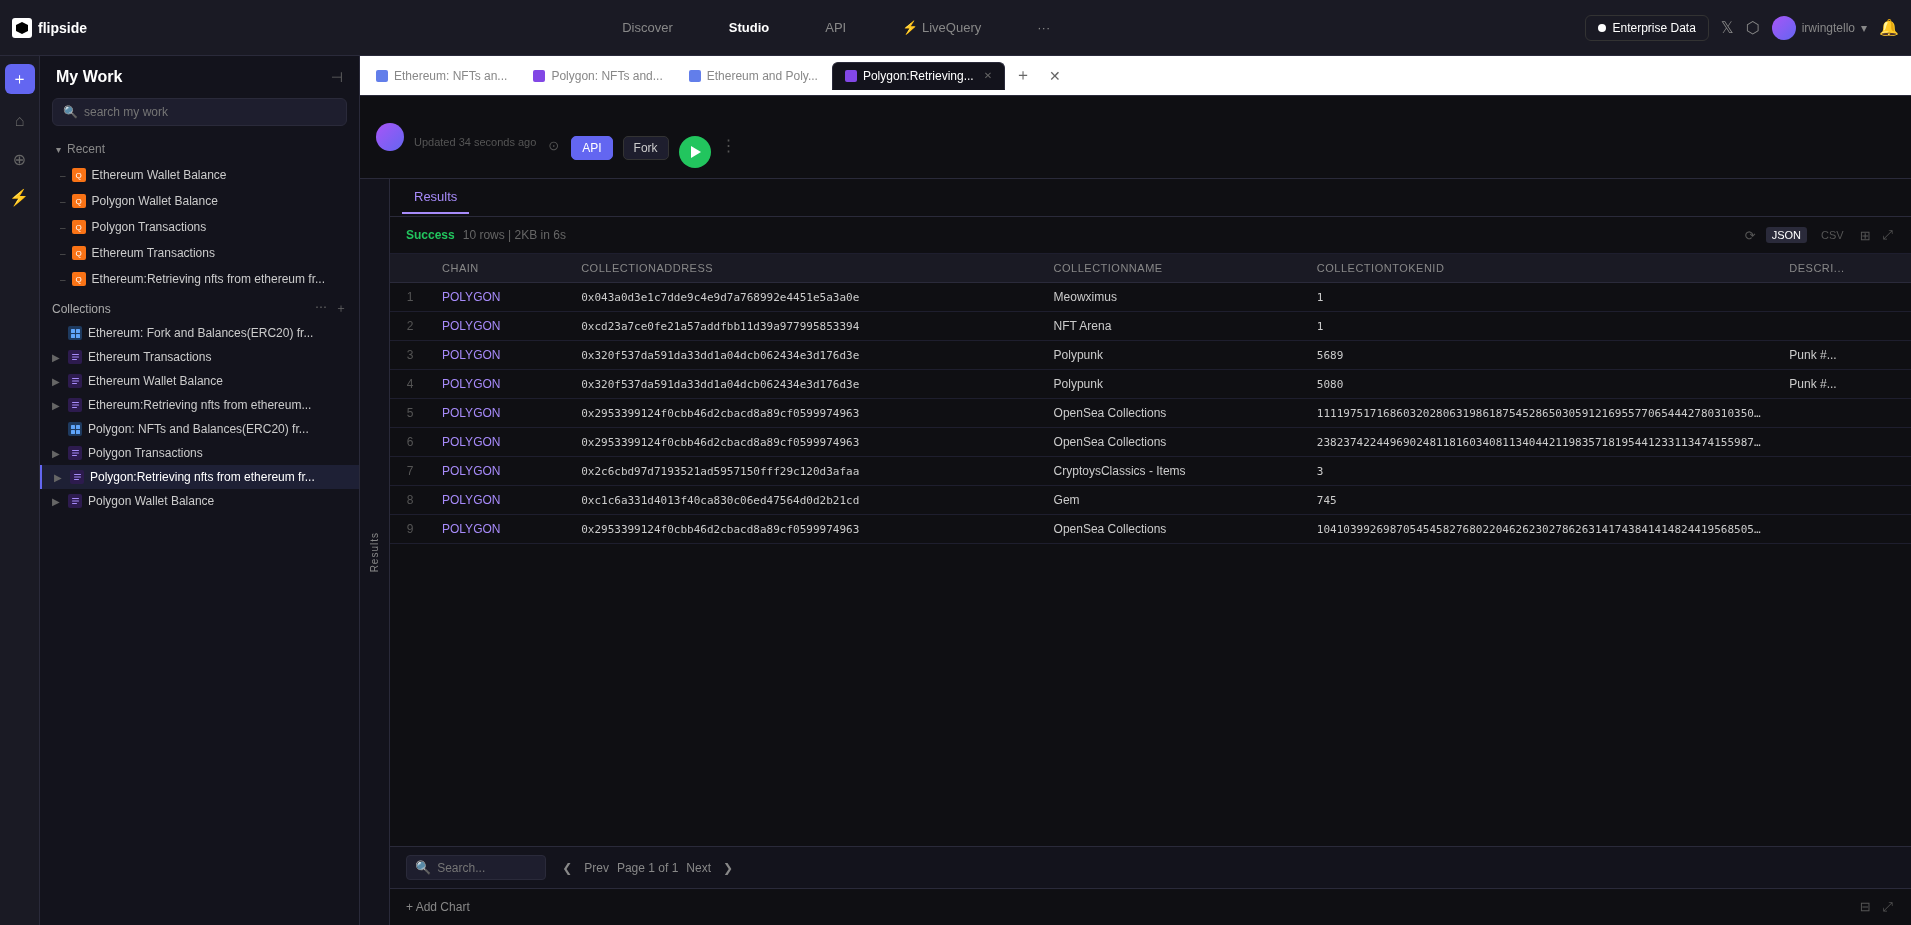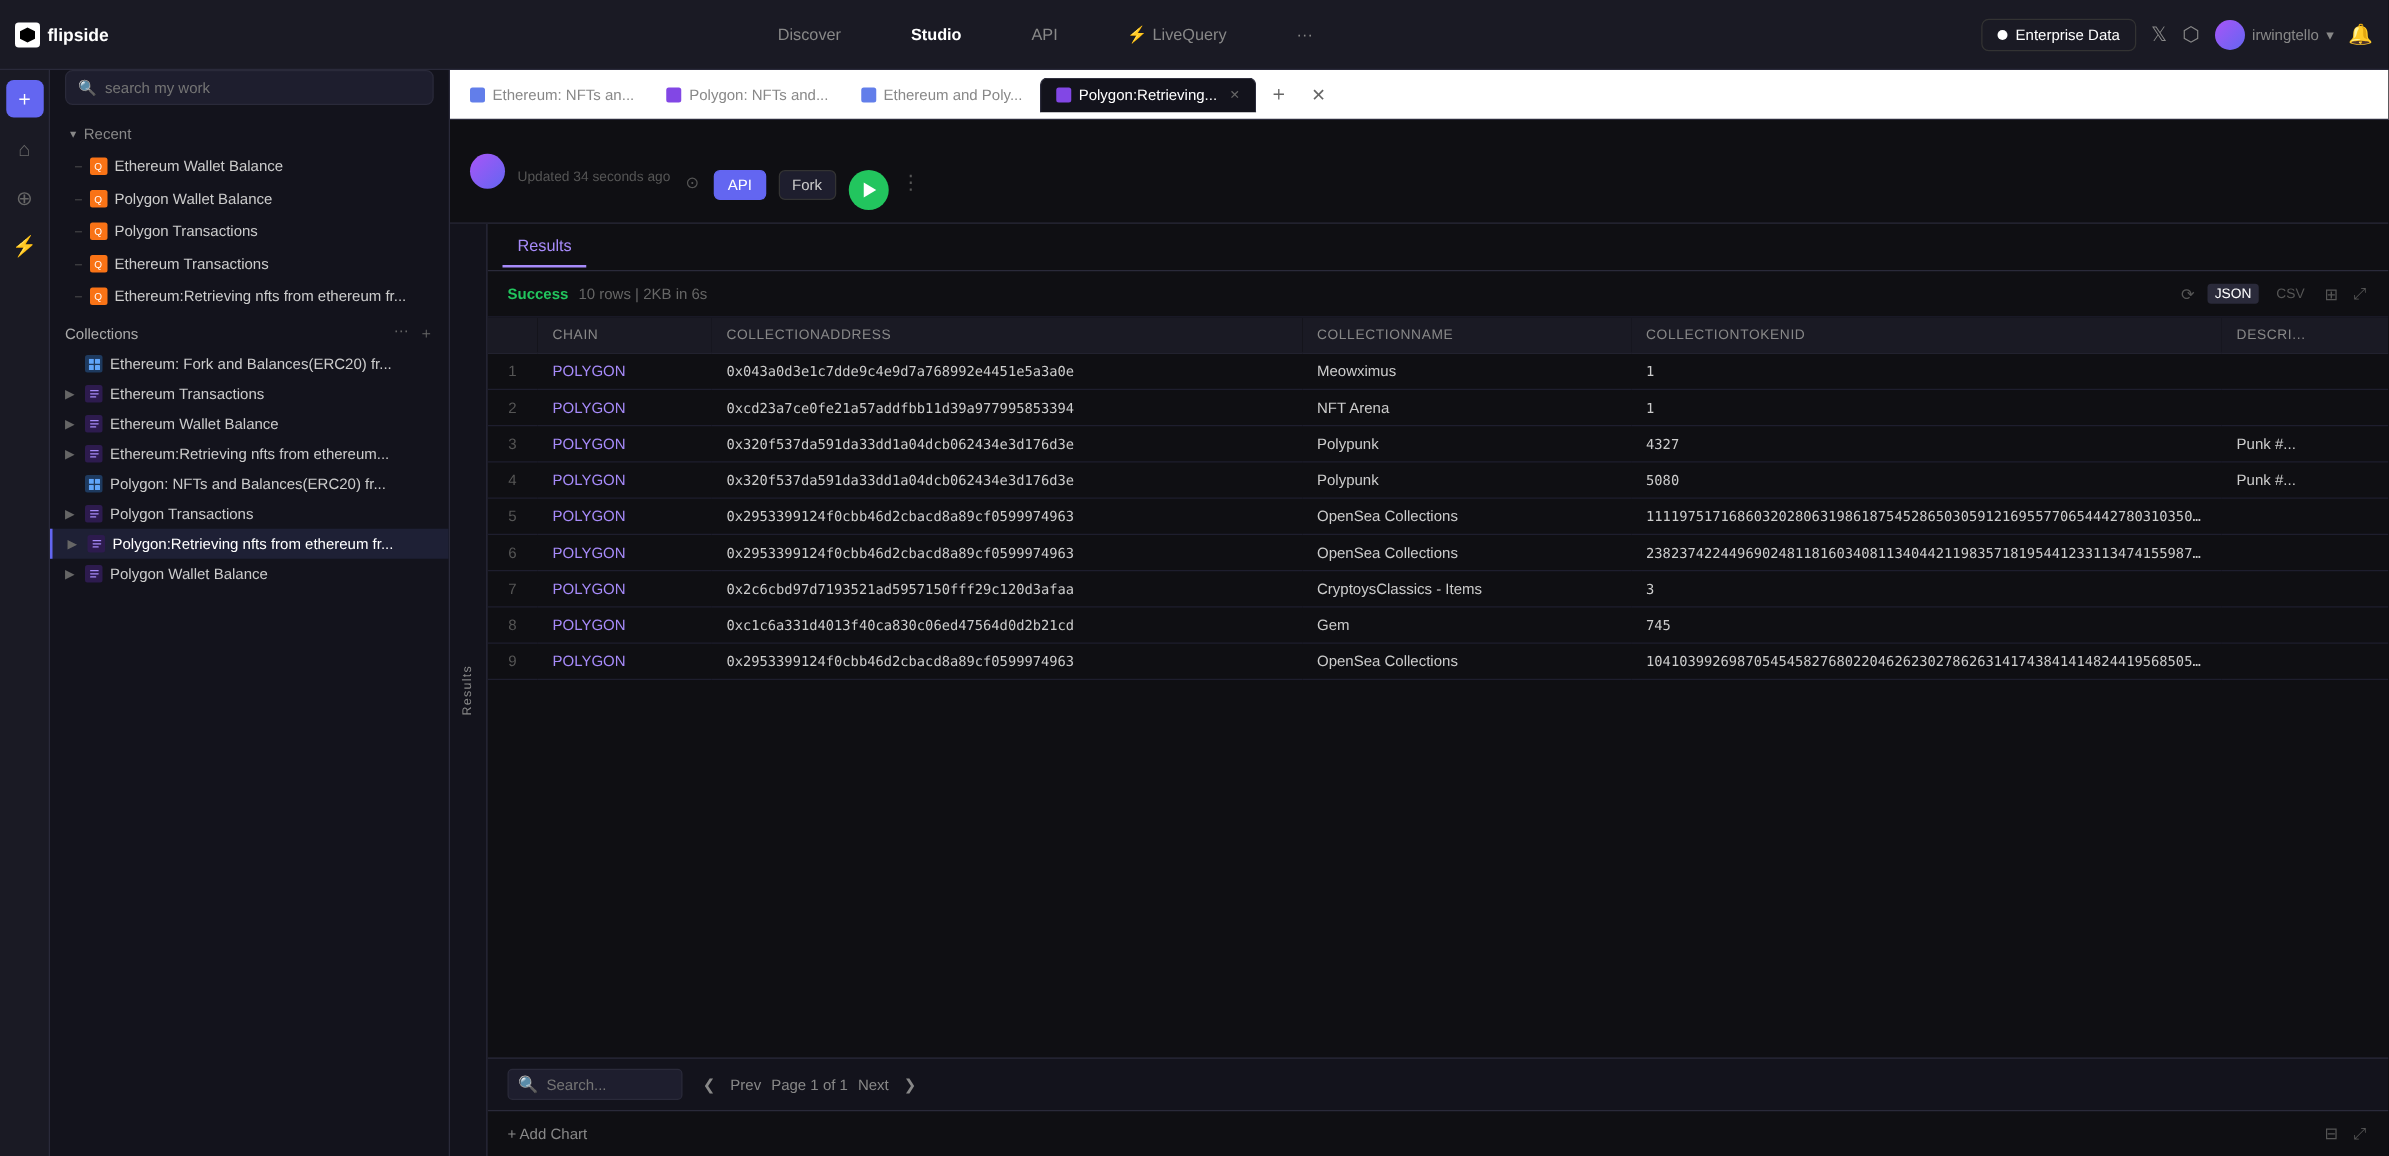--- a/index.html
+++ b/index.html
@@ -167,20 +167,24 @@
 <div class="main">
 
   <div class="sidebar-icons">
     <div class="sidebar-icon add">＋</div>
     <div class="sidebar-icon">⌂</div>
     <div class="sidebar-icon">⊕</div>
     <div class="sidebar-icon active">⚡</div>
   </div>
 
   <div class="left-panel">
+    <div class="left-panel-header">
+      <span class="left-panel-title">My Work</span>
+      <span class="collapse-btn">⊣</span>
+    </div>
     <div class="search-bar">
       <div class="search-input">
         <span>🔍</span>
         <input type="text" placeholder="search my work" style="">
       </div>
     </div>
 
     <div class="section-header">
       <span class="arrow">▾</span>
       <span>Recent</span>
@@ -415,21 +419,21 @@
     <td style="max-width:280px;overflow:hidden;text-overflow:ellipsis;font-family:monospace;font-size:11px;">0xcd23a7ce0fe21a57addfbb11d39a977995853394</td>
     <td>NFT Arena</td>
     <td style="max-width:280px;overflow:hidden;text-overflow:ellipsis;font-family:monospace;font-size:11px;">1</td>
     <td></td>
   </tr>
                 <tr>
     <td>3</td>
     <td class="chain-badge">POLYGON</td>
     <td style="max-width:280px;overflow:hidden;text-overflow:ellipsis;font-family:monospace;font-size:11px;">0x320f537da591da33dd1a04dcb062434e3d176d3e</td>
     <td>Polypunk</td>
-    <td style="max-width:280px;overflow:hidden;text-overflow:ellipsis;font-family:monospace;font-size:11px;">4327</td>
+    <td style="max-width:280px;overflow:hidden;text-overflow:ellipsis;font-family:monospace;font-size:11px;">5689</td>
     <td>Punk #...</td>
   </tr>
                 <tr>
     <td>4</td>
     <td class="chain-badge">POLYGON</td>
     <td style="max-width:280px;overflow:hidden;text-overflow:ellipsis;font-family:monospace;font-size:11px;">0x320f537da591da33dd1a04dcb062434e3d176d3e</td>
     <td>Polypunk</td>
     <td style="max-width:280px;overflow:hidden;text-overflow:ellipsis;font-family:monospace;font-size:11px;">5080</td>
     <td>Punk #...</td>
   </tr>

